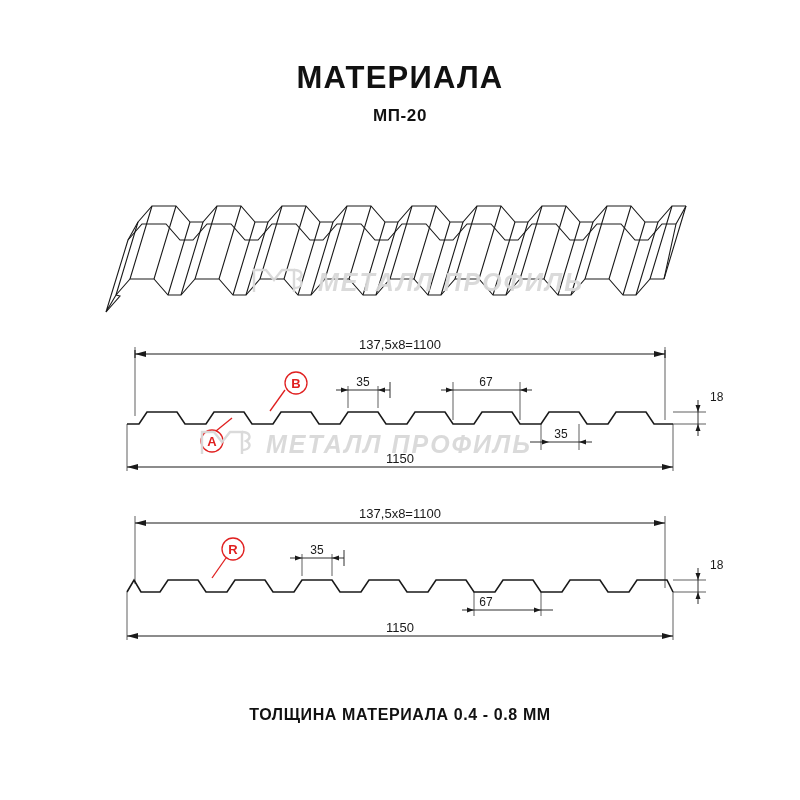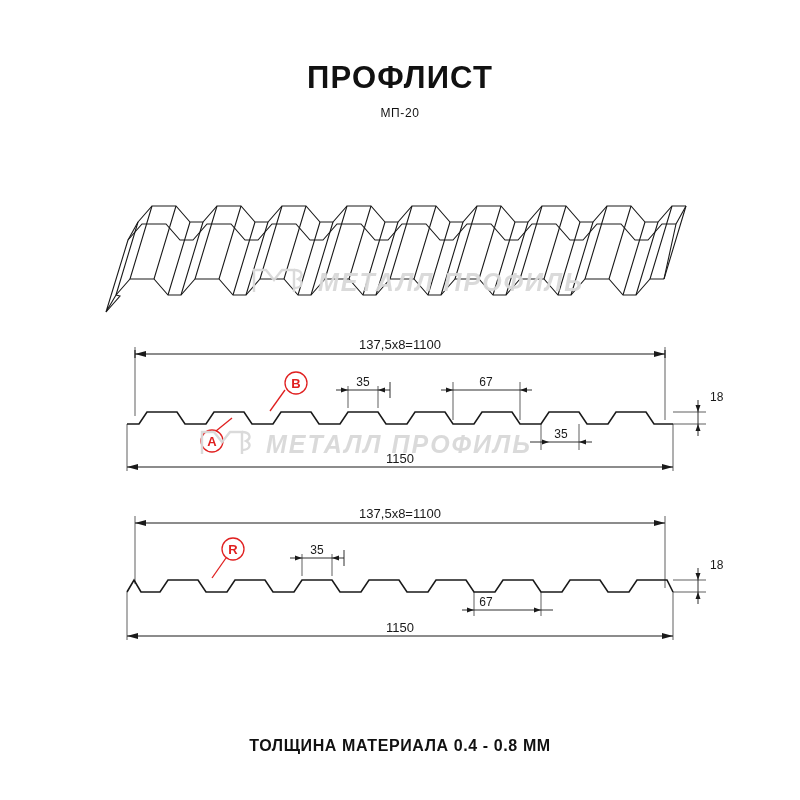--- a/index.html
+++ b/index.html
@@ -27,37 +27,36 @@
     text-align: center;
   }
   .title-main {
     font-size: 31px;
     font-weight: bold;
     letter-spacing: 1.2px;
     color: #111;
     line-height: 1.05;
   }
   .title-sub {
-    font-size: 12px;
-    font-weight: normal;
+    font-size: 17px;
+    font-weight: bold;
     letter-spacing: 0.6px;
     color: #111;
     margin-top: 11px;
   }
   .footer-note {
     position: absolute;
     left: 0;
     right: 0;
     top: 706px;
     text-align: center;
     font-size: 16px;
     font-weight: bold;
     letter-spacing: 0.6px;
     color: #111;
-    margin-top: 31px;
   }
   svg.drawing {
     position: absolute;
     left: 0;
     top: 0;
     width: 800px;
     height: 800px;
   }
   .wm {
     position: absolute;
@@ -79,21 +78,21 @@
     margin-right: 12px;
   }
   .wm-text { vertical-align: middle; }
 </style>
 </head>
 <body>
 
 <div class="page">
 
   <div class="title-block">
-    <div class="title-main">ПРОФЛИСТ</div>
+    <div class="title-main">МАТЕРИАЛА</div>
     <div class="title-sub">МП-20</div>
   </div>
 
   <svg class="drawing" viewBox="0 0 800 800">
     <g fill="none" stroke="#1a1a1a" stroke-width="1.1" stroke-linejoin="miter" stroke-linecap="butt">
 
       <g>
 
         <path d="M138,222 L152,206 L176,206 L190,222 L203,222 L217,206 L241,206 L255,222 L268,222
                  L282,206 L306,206 L320,222 L333,222 L347,206 L371,206 L385,222 L398,222

